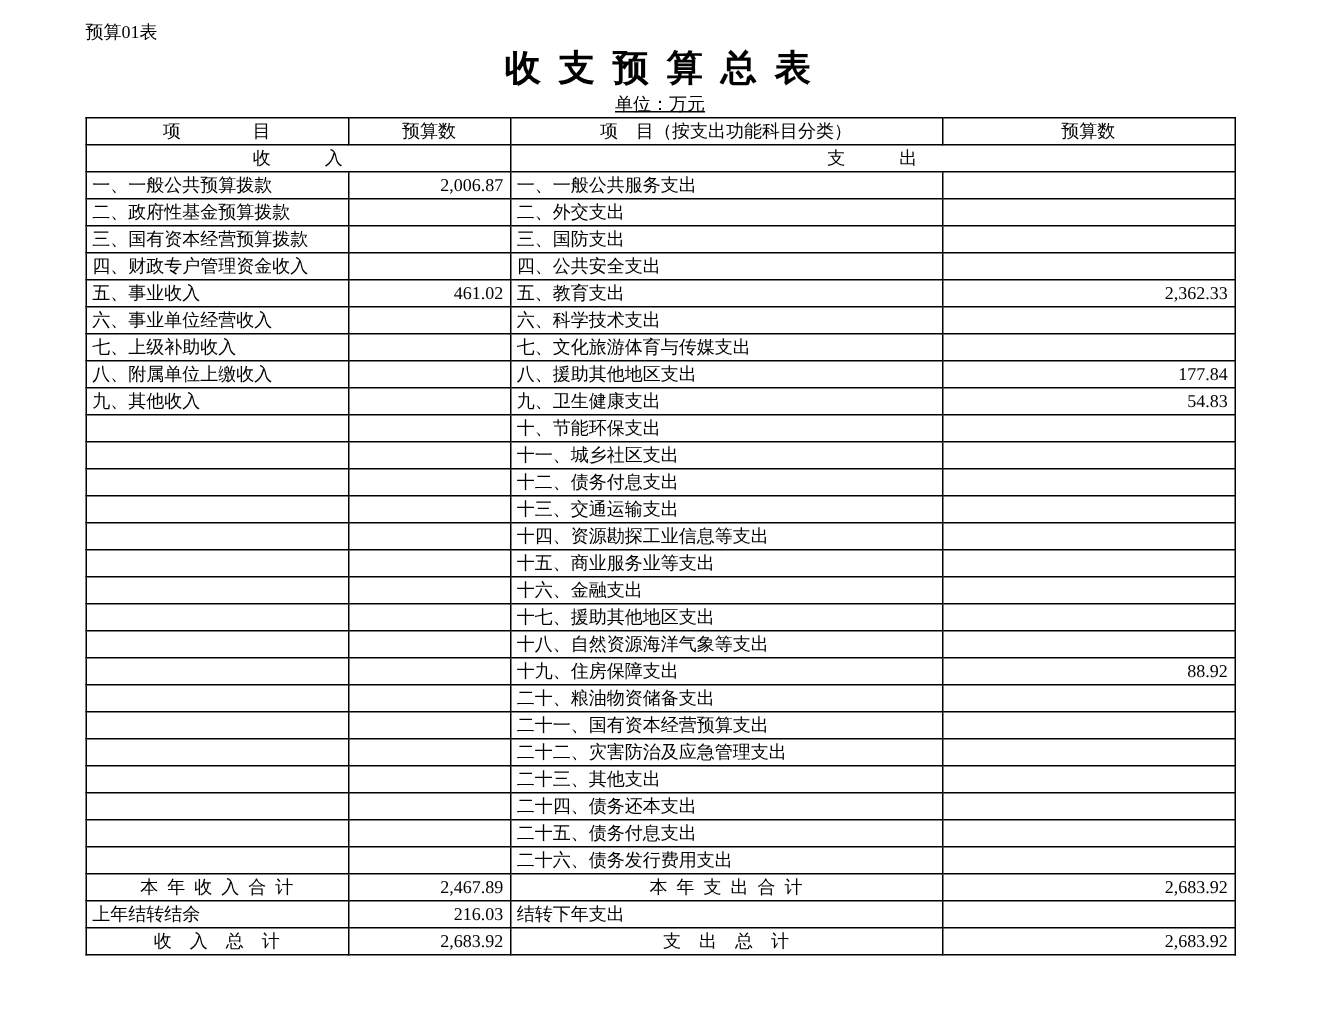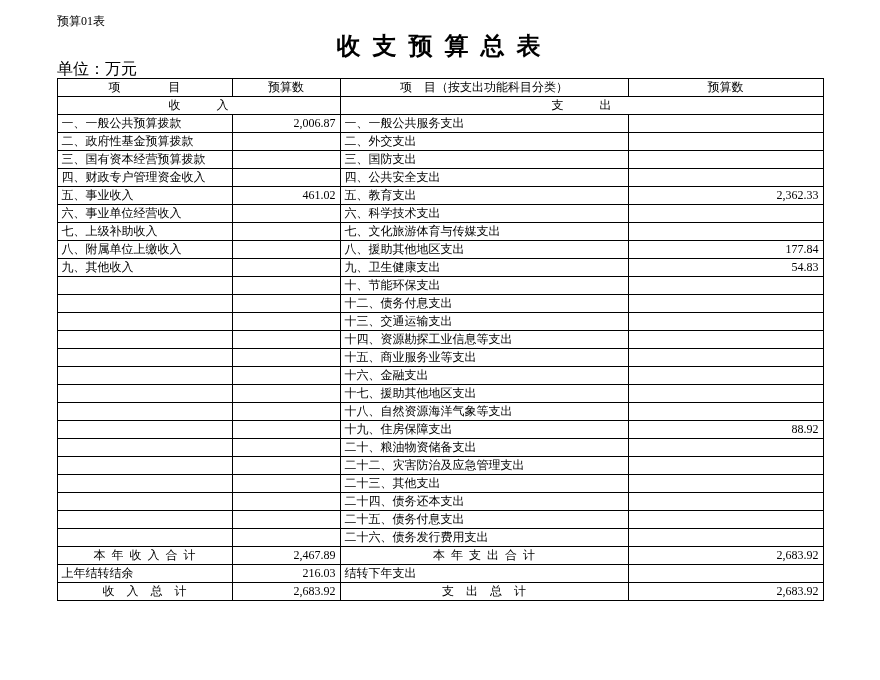--- a/index.html
+++ b/index.html
@@ -24,23 +24,24 @@
     text-align: center;
     font-size: 24px;
     font-weight: bold;
     letter-spacing: 3px;
     margin-top: 6px;
     line-height: 24px;
   }
   .unit-label {
     width: 766px;
     margin: 4px auto 2px auto;
-    text-align: left;
-    font-size: 16px;
+    text-align: center;
+    font-size: 12px;
     line-height: 14px;
+    text-decoration: underline;
   }
   table.budget {
     width: 766px;
     margin: 0 auto;
     border-collapse: collapse;
     table-layout: fixed;
     font-size: 12px;
   }
   table.budget th,
   table.budget td {
@@ -145,20 +146,26 @@
         </tr>
         <tr>
           <td class="item"></td>
           <td class="amount"></td>
           <td class="item">十、节能环保支出</td>
           <td class="amount"></td>
         </tr>
         <tr>
           <td class="item"></td>
           <td class="amount"></td>
+          <td class="item">十一、城乡社区支出</td>
+          <td class="amount"></td>
+        </tr>
+        <tr>
+          <td class="item"></td>
+          <td class="amount"></td>
           <td class="item">十二、债务付息支出</td>
           <td class="amount"></td>
         </tr>
         <tr>
           <td class="item"></td>
           <td class="amount"></td>
           <td class="item">十三、交通运输支出</td>
           <td class="amount"></td>
         </tr>
         <tr>
@@ -194,20 +201,26 @@
         <tr>
           <td class="item"></td>
           <td class="amount"></td>
           <td class="item">十九、住房保障支出</td>
           <td class="amount">88.92</td>
         </tr>
         <tr>
           <td class="item"></td>
           <td class="amount"></td>
           <td class="item">二十、粮油物资储备支出</td>
+          <td class="amount"></td>
+        </tr>
+        <tr>
+          <td class="item"></td>
+          <td class="amount"></td>
+          <td class="item">二十一、国有资本经营预算支出</td>
           <td class="amount"></td>
         </tr>
         <tr>
           <td class="item"></td>
           <td class="amount"></td>
           <td class="item">二十二、灾害防治及应急管理支出</td>
           <td class="amount"></td>
         </tr>
         <tr>
           <td class="item"></td>

